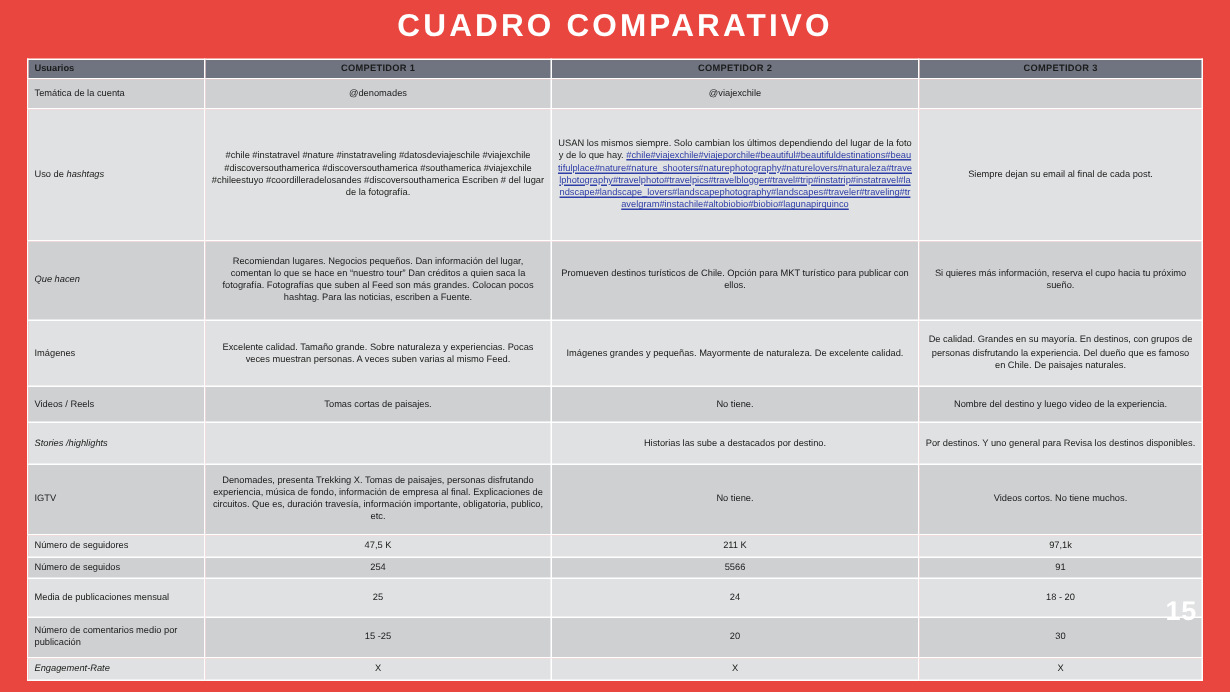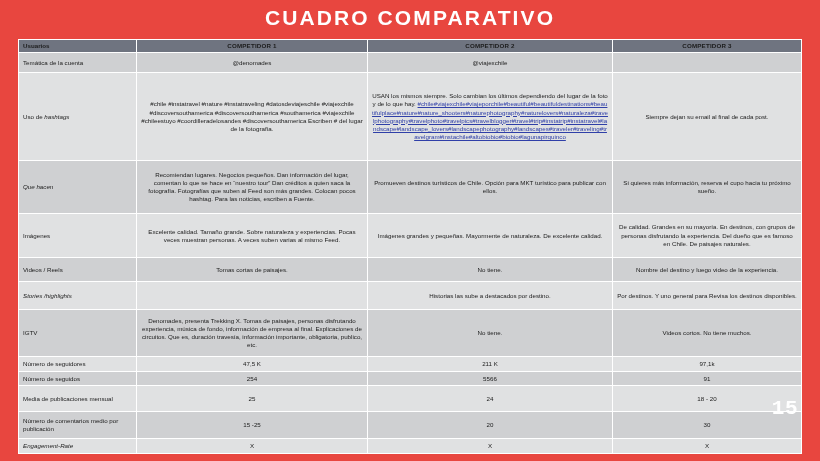--- a/index.html
+++ b/index.html
@@ -31,25 +31,24 @@
     font-size: 21px;
     font-weight: bold;
     letter-spacing: 2.1px;
     font-family: "Liberation Sans", sans-serif;
   }
   #page-number {
     position: absolute;
     right: 22px;
     top: 397px;
     color: #ffffff;
-    font-size: 21px;
+    font-size: 18px;
     font-weight: bold;
     letter-spacing: 0.5px;
     z-index: 5;
-    font-family: Liberation Mono, monospace;
   }
   #table-wrap {
     position: absolute;
     left: 18px;
     top: 39px;
     width: 783px;
   }
   table.cmp {
     width: 783px;
     border-collapse: collapse;

